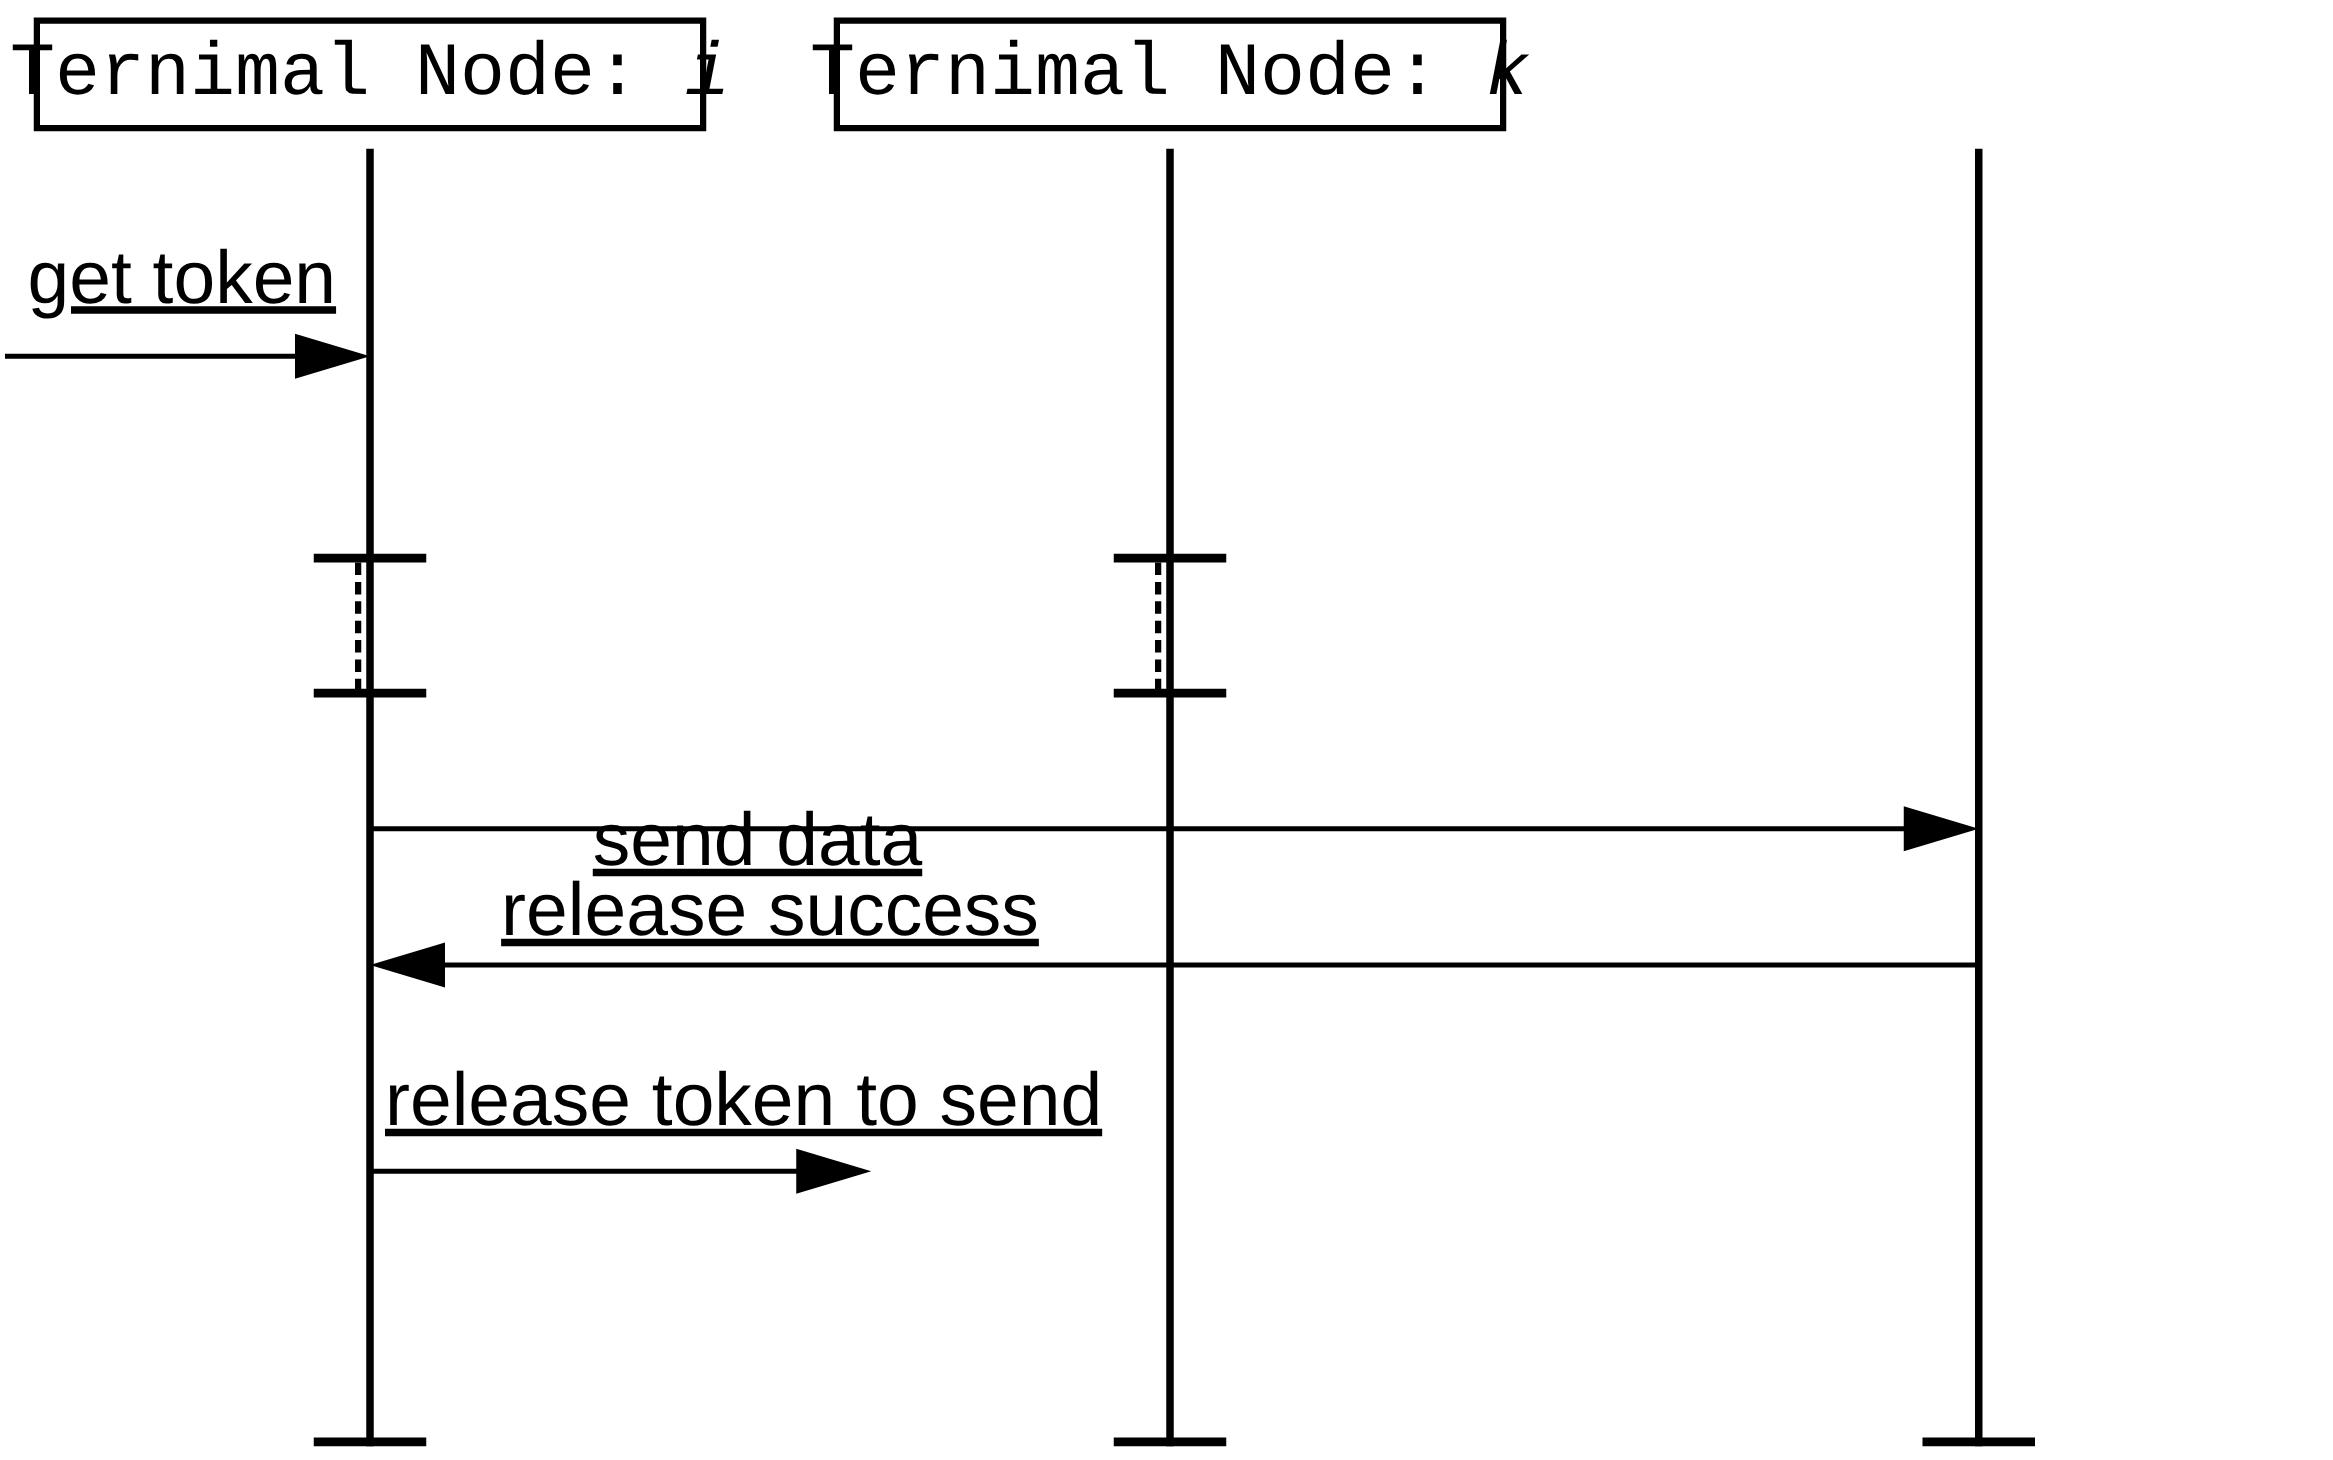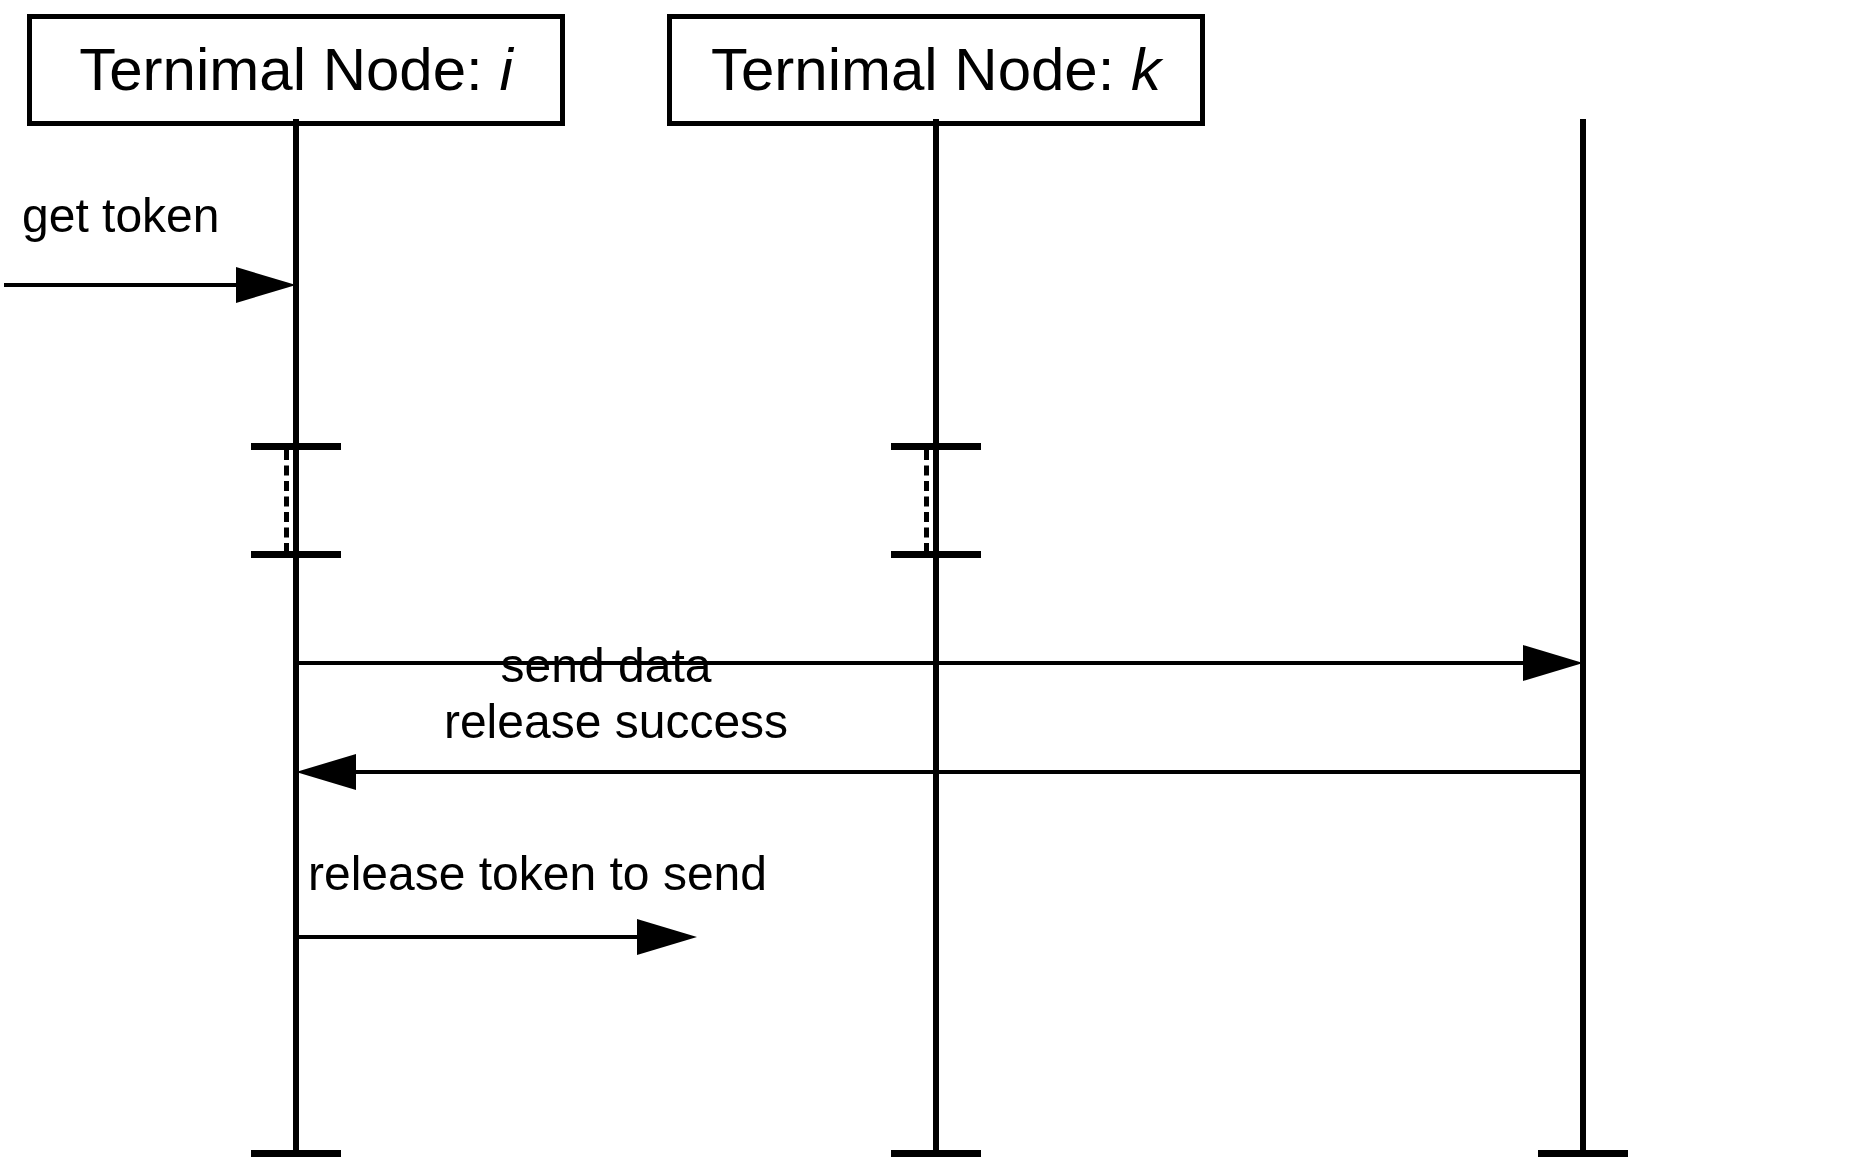--- a/index.html
+++ b/index.html
@@ -8,30 +8,31 @@
     width: 1866px;
     height: 1168px;
     background: #ffffff;
     font-family: "Liberation Sans", sans-serif;
     color: #000000;
     overflow: hidden;
   }
   .actor-box {
     position: absolute;
     top: 14px;
-    height: 112px;
+    height: 91px;
     border: 5px solid #000000;
     box-sizing: border-box;
     background: #ffffff;
     display: flex;
     align-items: center;
     justify-content: center;
     font-size: 60px;
     line-height: 1;
     white-space: pre;
+    font-family: Liberation Mono, monospace;
   }
   .actor-box .it { font-style: italic; }
   .lifeline {
     position: absolute;
     top: 119px;
     width: 6px;
     height: 1038px;
     background: #000000;
   }
   .tick {
@@ -42,23 +43,24 @@
   }
   .break-dash {
     position: absolute;
     top: 450px;
     height: 103px;
     width: 0;
     border-left: 5px dashed #000000;
   }
   .msg-label {
     position: absolute;
-    font-size: 48px;
+    font-size: 60px;
     line-height: 1;
     white-space: pre;
+    text-decoration: underline;
   }
   .msg-label.centered { text-align: center; }
   .arrow-line {
     position: absolute;
     height: 4px;
     background: #000000;
   }
   .arrow-head {
     position: absolute;
     width: 0;

